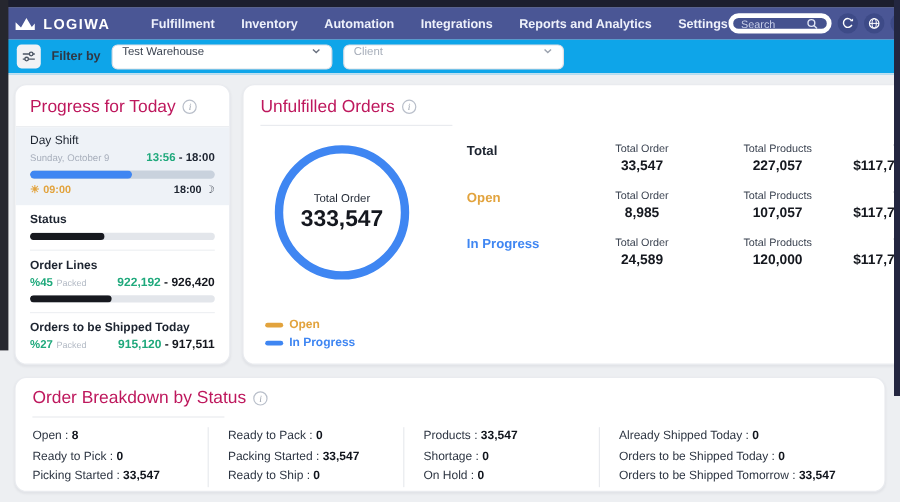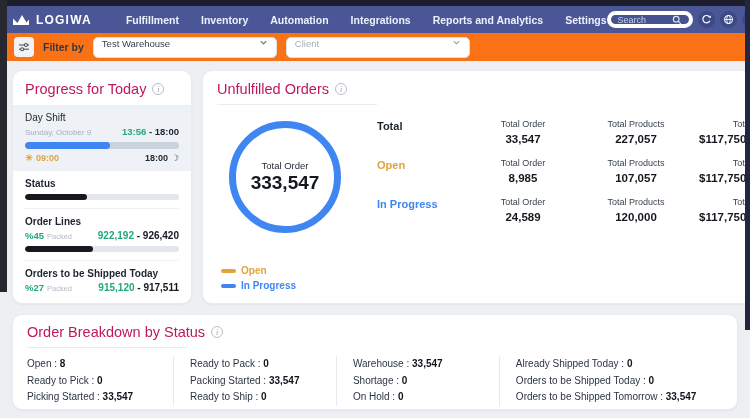--- a/index.html
+++ b/index.html
@@ -19,21 +19,21 @@
   .nav-menu { display:flex; gap:22px; margin-left:34px; }
   .nav-item { color:#eef1fb; font-size:10.5px; font-weight:bold; cursor:pointer; white-space:nowrap; }
   .nav-right { margin-left:auto; display:flex; align-items:center; gap:5px; }
   .search-pill { display:flex; align-items:center; justify-content:space-between; width:86px; height:17px;
     border:4px solid #ffffff; border-radius:10px; padding:0 7px; background:#45528f; }
   .search-pill span { color:#c7cee8; font-size:9px; }
   .circle-btn { width:17px; height:17px; border-radius:50%; background:#3d4a87;
     display:flex; align-items:center; justify-content:center; cursor:pointer; }
 
   
-  .filterbar { position:absolute; top:33px; left:0; width:750px; height:29px; background:#f97316;
+  .filterbar { position:absolute; top:33px; left:0; width:750px; height:29px; background:#0ea5e9;
     display:flex; align-items:center; padding:0 14px; gap:9px; border-bottom:1px solid #eceef1; }
   .slider-box { width:20px; height:20px; background:#f1f2f5; border-radius:4px;
     display:flex; align-items:center; justify-content:center; cursor:pointer; }
   .filter-label { font-size:10.5px; font-weight:bold; color:#2f3744; }
   .select { width:184px; height:21px; border:1px solid #dcdfe6; border-radius:5px; background:#fff;
     display:flex; align-items:flex-start; justify-content:space-between; padding:0 8px; cursor:pointer; }
   .select .val { font-size:9.5px; color:#3a4250; }
   .select.placeholder .val { color:#a7aeba; }
 
   
@@ -89,21 +89,21 @@
   .legend-dash { width:15px; height:4px; border-radius:2px; }
   .dash-open { background:#E2A33D; }
   .dash-prog { background:#3F86F2; }
   .legend-label { font-size:10px; font-weight:bold; }
   .legend-label.open { color:#E2A33D; }
   .legend-label.prog { color:#3F86F2; }
 
   .stats-col { flex:1; display:flex; flex-direction:column; justify-content:flex-start;
     gap:13px; margin-top:10px; }
   .stat-row { display:flex; align-items:flex-start; }
-  .stat-label { width:96px; flex:none; font-size:11px; font-weight:bold; padding-top:1px; }
+  .stat-label { width:96px; flex:none; font-size:11px; font-weight:bold; padding-top:1px;margin-left:12px; }
   .stat-label.total { color:#1d2430; }
   .stat-label.open { color:#E2A33D; }
   .stat-label.prog { color:#3F86F2; }
   .stat-cell { display:flex; flex-direction:column; align-items:center; }
   .cell-order { width:100px; }
   .cell-products { width:126px; }
   .cell-amount { flex:1; align-items:flex-end; }
   .cell-head { font-size:9px; color:#3a4250; }
   .cell-val { font-size:11.5px; font-weight:bold; color:#15181f; margin-top:4px; }
 
@@ -344,21 +344,21 @@
         <div class="bd-item"><span>Open :</span> <b>8</b></div>
         <div class="bd-item"><span>Ready to Pick :</span> <b>0</b></div>
         <div class="bd-item"><span>Picking Started :</span> <b>33,547</b></div>
       </div>
       <div class="bd-col">
         <div class="bd-item"><span>Ready to Pack :</span> <b>0</b></div>
         <div class="bd-item"><span>Packing Started :</span> <b>33,547</b></div>
         <div class="bd-item"><span>Ready to Ship :</span> <b>0</b></div>
       </div>
       <div class="bd-col">
-        <div class="bd-item"><span>Warehouse :</span> <b>33,547</b></div>
+        <div class="bd-item"><span>Products :</span> <b>33,547</b></div>
         <div class="bd-item"><span>Shortage :</span> <b>0</b></div>
         <div class="bd-item"><span>On Hold :</span> <b>0</b></div>
       </div>
       <div class="bd-col wide">
         <div class="bd-item"><span>Already Shipped Today :</span> <b>0</b></div>
         <div class="bd-item"><span>Orders to be Shipped Today :</span> <b>0</b></div>
         <div class="bd-item"><span>Orders to be Shipped Tomorrow :</span> <b>33,547</b></div>
       </div>
     </div>
   </div>

